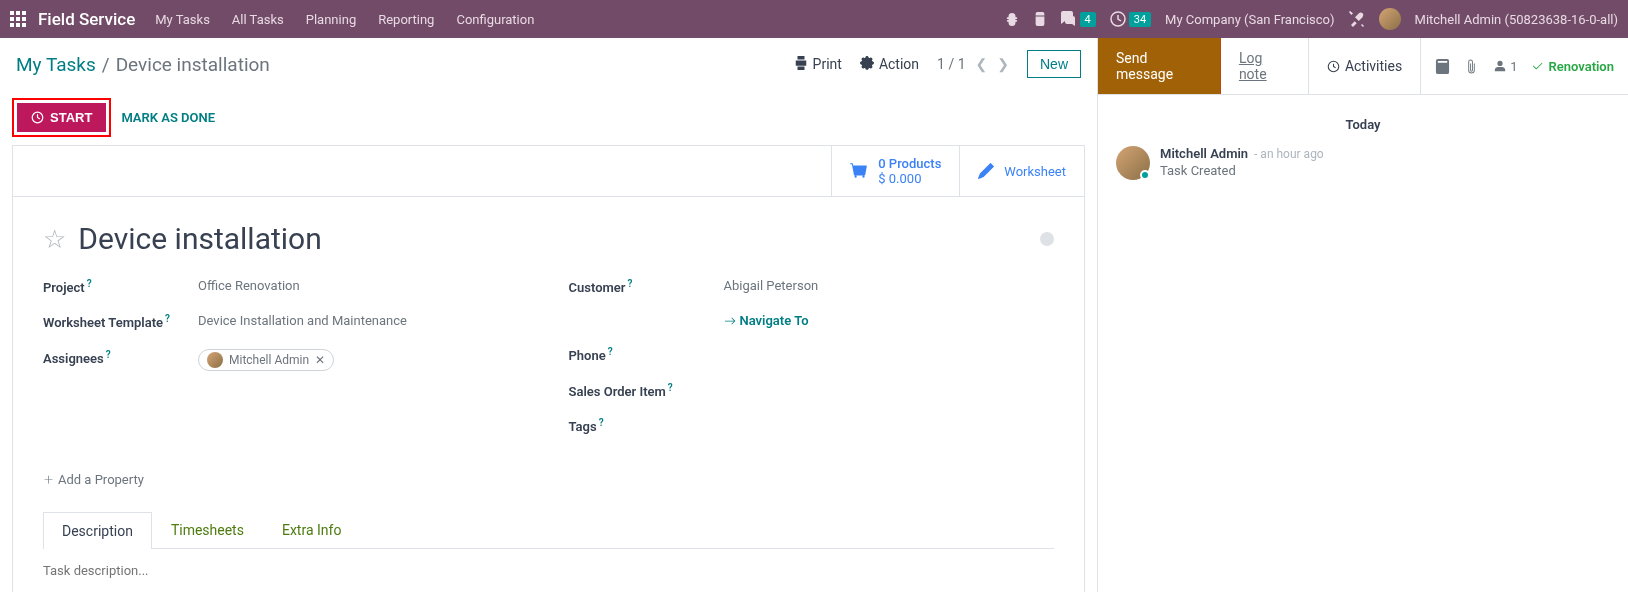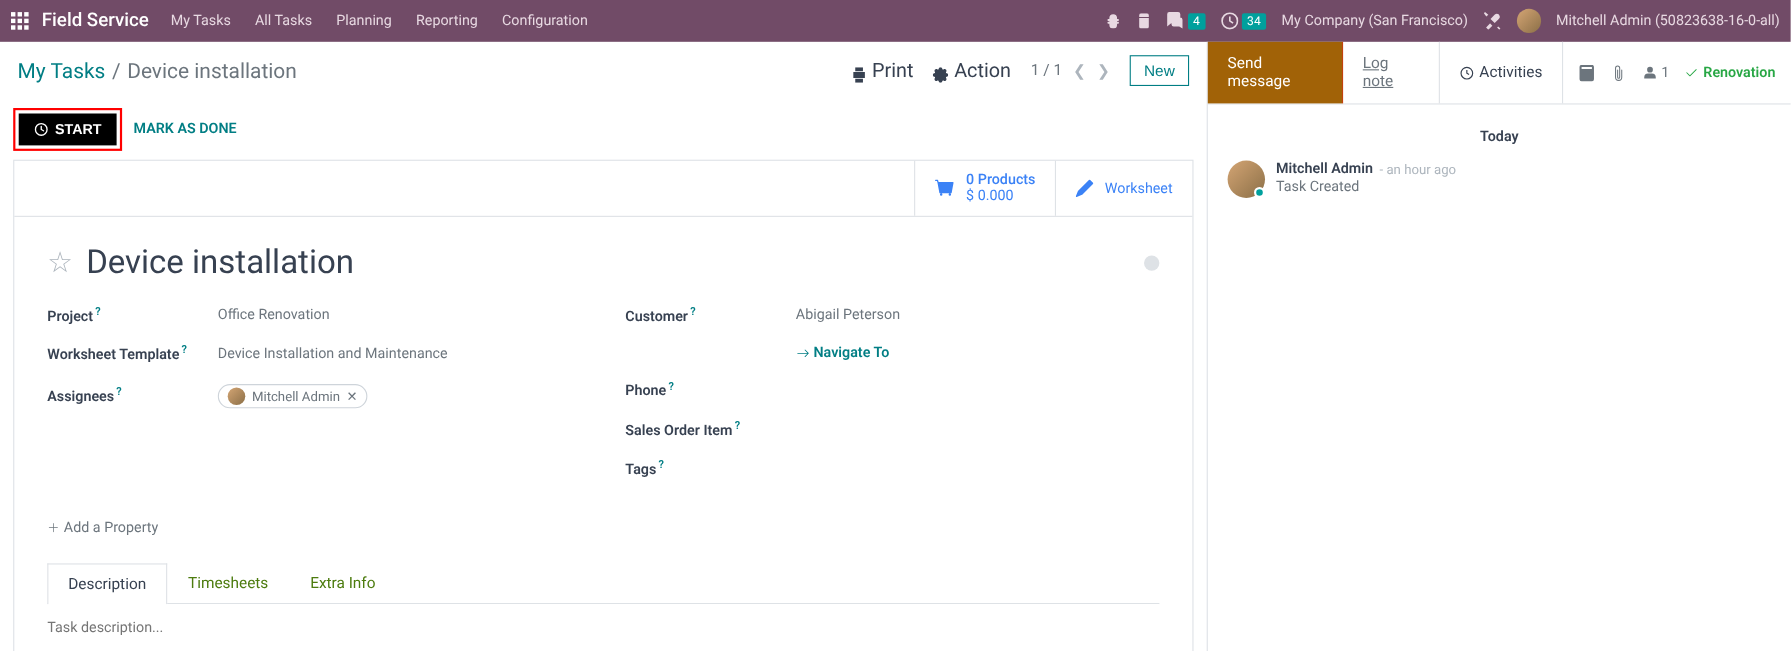--- a/index.html
+++ b/index.html
@@ -23,46 +23,46 @@
 .main { display: flex; height: calc(100vh - 38px); }
 .left { flex: 1; border-right: 1px solid #dee2e6; overflow-y: auto; }
 .right { width: 530px; display: flex; flex-direction: column; }
 
 
 .crumb-row { display: flex; align-items: center; padding: 12px 16px; }
 .crumb-link { color: #017e84; font-size: 19px; }
 .crumb-sep { color: #6c757d; font-size: 19px; margin: 0 6px; }
 .crumb-current { color: #6c757d; font-size: 19px; }
 .crumb-actions { margin-left: auto; display: flex; align-items: center; gap: 18px; }
-.act-btn { color: #374151; font-size: 18px; cursor: pointer; display: flex; align-items: flex-end; gap: 5px; }
+.act-btn { color: #374151; font-size: 14px; cursor: pointer; display: flex; align-items: flex-start; gap: 5px; }
 .pager { color: #6c757d; font-size: 14px; display: flex; align-items: center; gap: 10px; }
 .pager-arrow { color: #adb5bd; cursor: pointer; font-size: 14px; }
 .new-btn { border: 1.5px solid #017e84; color: #017e84; padding: 5px 12px; background: #fff; font-size: 14px; cursor: pointer; }
 
 
 .status-row { display: flex; align-items: center; padding: 8px 12px; gap: 10px; }
-.start-btn { background: #000000; color: #fff; border: none; padding: 7px 14px; font-size: 13px; font-weight: 600; cursor: pointer; display: flex; align-items: center; gap: 6px; }
+.start-btn { background: #be185d; color: #fff; border: none; padding: 7px 14px; font-size: 13px; font-weight: 600; cursor: pointer; display: flex; align-items: center; gap: 6px; }
 .highlight-box { border: 2.5px solid #ff0000; padding: 3px; display: inline-flex; }
 .mark-done { color: #017e84; font-size: 13px; font-weight: 600; cursor: pointer; }
 
 
 .sheet-wrap { padding: 0 12px 20px; }
 .sheet { border: 1px solid #dee2e6; background: #fff; }
 .sheet-top { display: flex; justify-content: flex-end; border-bottom: 1px solid #dee2e6; }
 .stat-btn { border-left: 1px solid #dee2e6; padding: 10px 18px; display: flex; align-items: center; gap: 10px; cursor: pointer; color: #3b82f6; }
 .stat-lines { display: flex; flex-direction: column; font-size: 13px; }
 .stat-lines .l1 { font-weight: 500; }
 .sheet-body { padding: 24px 30px; }
 .title-row { display: flex; align-items: center; gap: 12px; margin-bottom: 22px; }
 .star-icon { color: #adb5bd; font-size: 26px; }
 .task-title { font-size: 30px; font-weight: 400; color: #374151; }
 .kanban-dot { width: 14px; height: 14px; border-radius: 50%; background: #dee2e6; margin-left: auto; }
 .fields-grid { display: flex; gap: 40px; }
 .fcol { flex: 1; }
-.frow { display: flex; margin-bottom: 18px; align-items: center; }
+.frow { display: flex; margin-bottom: 18px; align-items: flex-start; }
 .flabel { width: 155px; font-weight: 600; color: #374151; font-size: 13px; }
 .fhelp { color: #017e84; font-size: 10px; vertical-align: super; margin-left: 2px; }
 .fval { color: #6c757d; font-size: 13px; }
 .tag-chip { display: inline-flex; align-items: center; gap: 6px; border: 1px solid #ced4da; border-radius: 12px; padding: 2px 8px; font-size: 12px; color: #6c757d; }
 .chip-avatar { width: 16px; height: 16px; border-radius: 50%; background: linear-gradient(135deg,#d4a574,#8b6f47); }
 .chip-x { color: #6c757d; cursor: pointer; }
 .nav-link { color: #017e84; font-weight: 600; font-size: 13px; display: flex; align-items: center; gap: 4px; }
 .add-prop { color: #6c757d; font-size: 13px; cursor: pointer; display: flex; align-items: center; gap: 4px; margin-top: 20px; }
 
 

